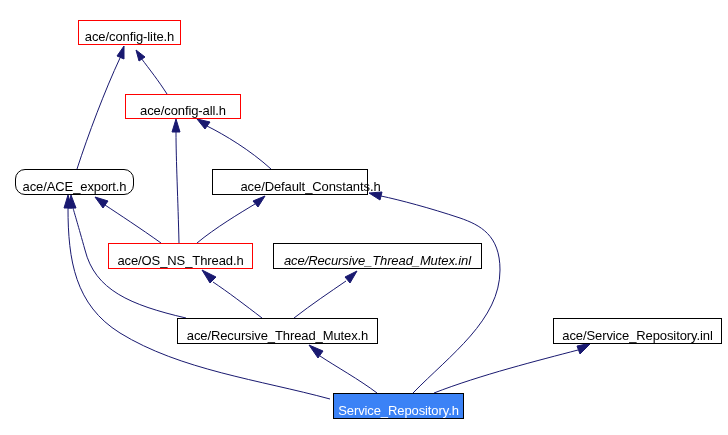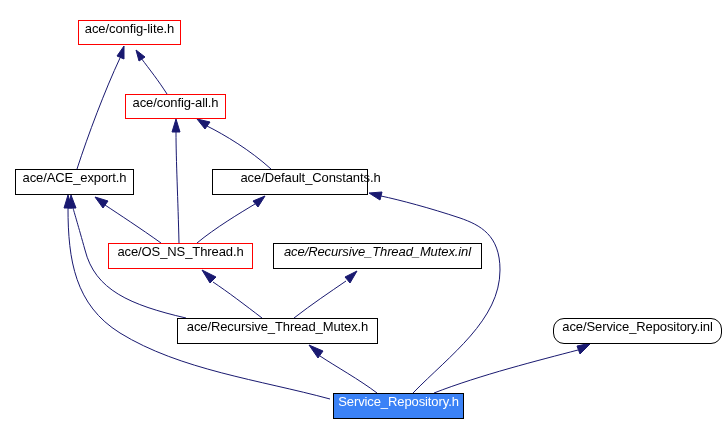--- a/index.html
+++ b/index.html
@@ -1,21 +1,21 @@
 <!DOCTYPE html>
 <html><head>
 <meta charset="utf-8">
 <style>
   html, body { margin: 0; padding: 0; background: #ffffff; }
   body { width: 728px; height: 435px; position: relative; overflow: hidden;
          font-family: "Liberation Sans", sans-serif; }
   #graph { position: absolute; left: 0; top: 0; width: 728px; height: 435px; }
   .node { position: absolute; box-sizing: border-box; border: 1px solid #000000;
           background: #ffffff; font-size: 13px; color: #000000;
-          display: flex; align-items: flex-start; justify-content: center;
+          display: flex; align-items: flex-end; justify-content: center;
           white-space: nowrap; letter-spacing: -0.1px; cursor: pointer; }
   .node.red { border-color: #ff0000; }
   .node.root { background: #3b82f6; color: #ffffff; border-color: #000000; }
   .edge { fill: none; stroke: #191970; stroke-width: 1; }
   .arrow { fill: #191970; stroke: #191970; stroke-width: 1; }
 </style>
 </head>
 <body>
 
 <svg id="graph" xmlns="http://www.w3.org/2000/svg" width="728" height="435">
@@ -56,36 +56,36 @@
   <path class="edge" d="M413,393 C450,355 500,320 500,270 C500,235 480,225 460,218 C430,208 400,200 381,196"></path>
   <polygon class="arrow" points="369,193 382,192 380,200"></polygon>
 
   <path class="edge" d="M434,393 C480,375 540,360 578,350"></path>
   <polygon class="arrow" points="591,343 580,354 577,346"></polygon>
 </svg>
 
 <div class="node red" style="left:78px; top:20px; width:103px; height:25px;">
   <span>ace/config-lite.h</span>
 </div>
-<div class="node red" style="left:125px; top:94px; width:101px; height:25px;">
+<div class="node red" style="left:125px; top:94px; width:116px; height:25px;">
   <span>ace/config-all.h</span>
 </div>
-<div class="node" style="left:15px; top:169px; width:119px; height:26px;">
+<div class="node" style="left:15px; top:169px; width:119px; height:26px;border-radius:10px;">
   <span>ace/ACE_export.h</span>
 </div>
 <div class="node" style="left:212px; top:169px; width:156px; height:26px;padding-left:41px;">
   <span>ace/Default_Constants.h</span>
 </div>
 <div class="node red" style="left:108px; top:243px; width:145px; height:26px;">
   <span>ace/OS_NS_Thread.h</span>
 </div>
 <div class="node" style="left:273px; top:243px; width:209px; height:26px;font-style:italic;">
   <span>ace/Recursive_Thread_Mutex.inl</span>
 </div>
 <div class="node" style="left:177px; top:318px; width:201px; height:26px;">
   <span>ace/Recursive_Thread_Mutex.h</span>
 </div>
-<div class="node" style="left:553px; top:318px; width:169px; height:26px;border-radius:11px;">
+<div class="node" style="left:553px; top:318px; width:169px; height:26px;">
   <span>ace/Service_Repository.inl</span>
 </div>
 <div class="node root" style="left:333px; top:393px; width:131px; height:26px;">
   <span>Service_Repository.h</span>
 </div>
 
 </body></html>

